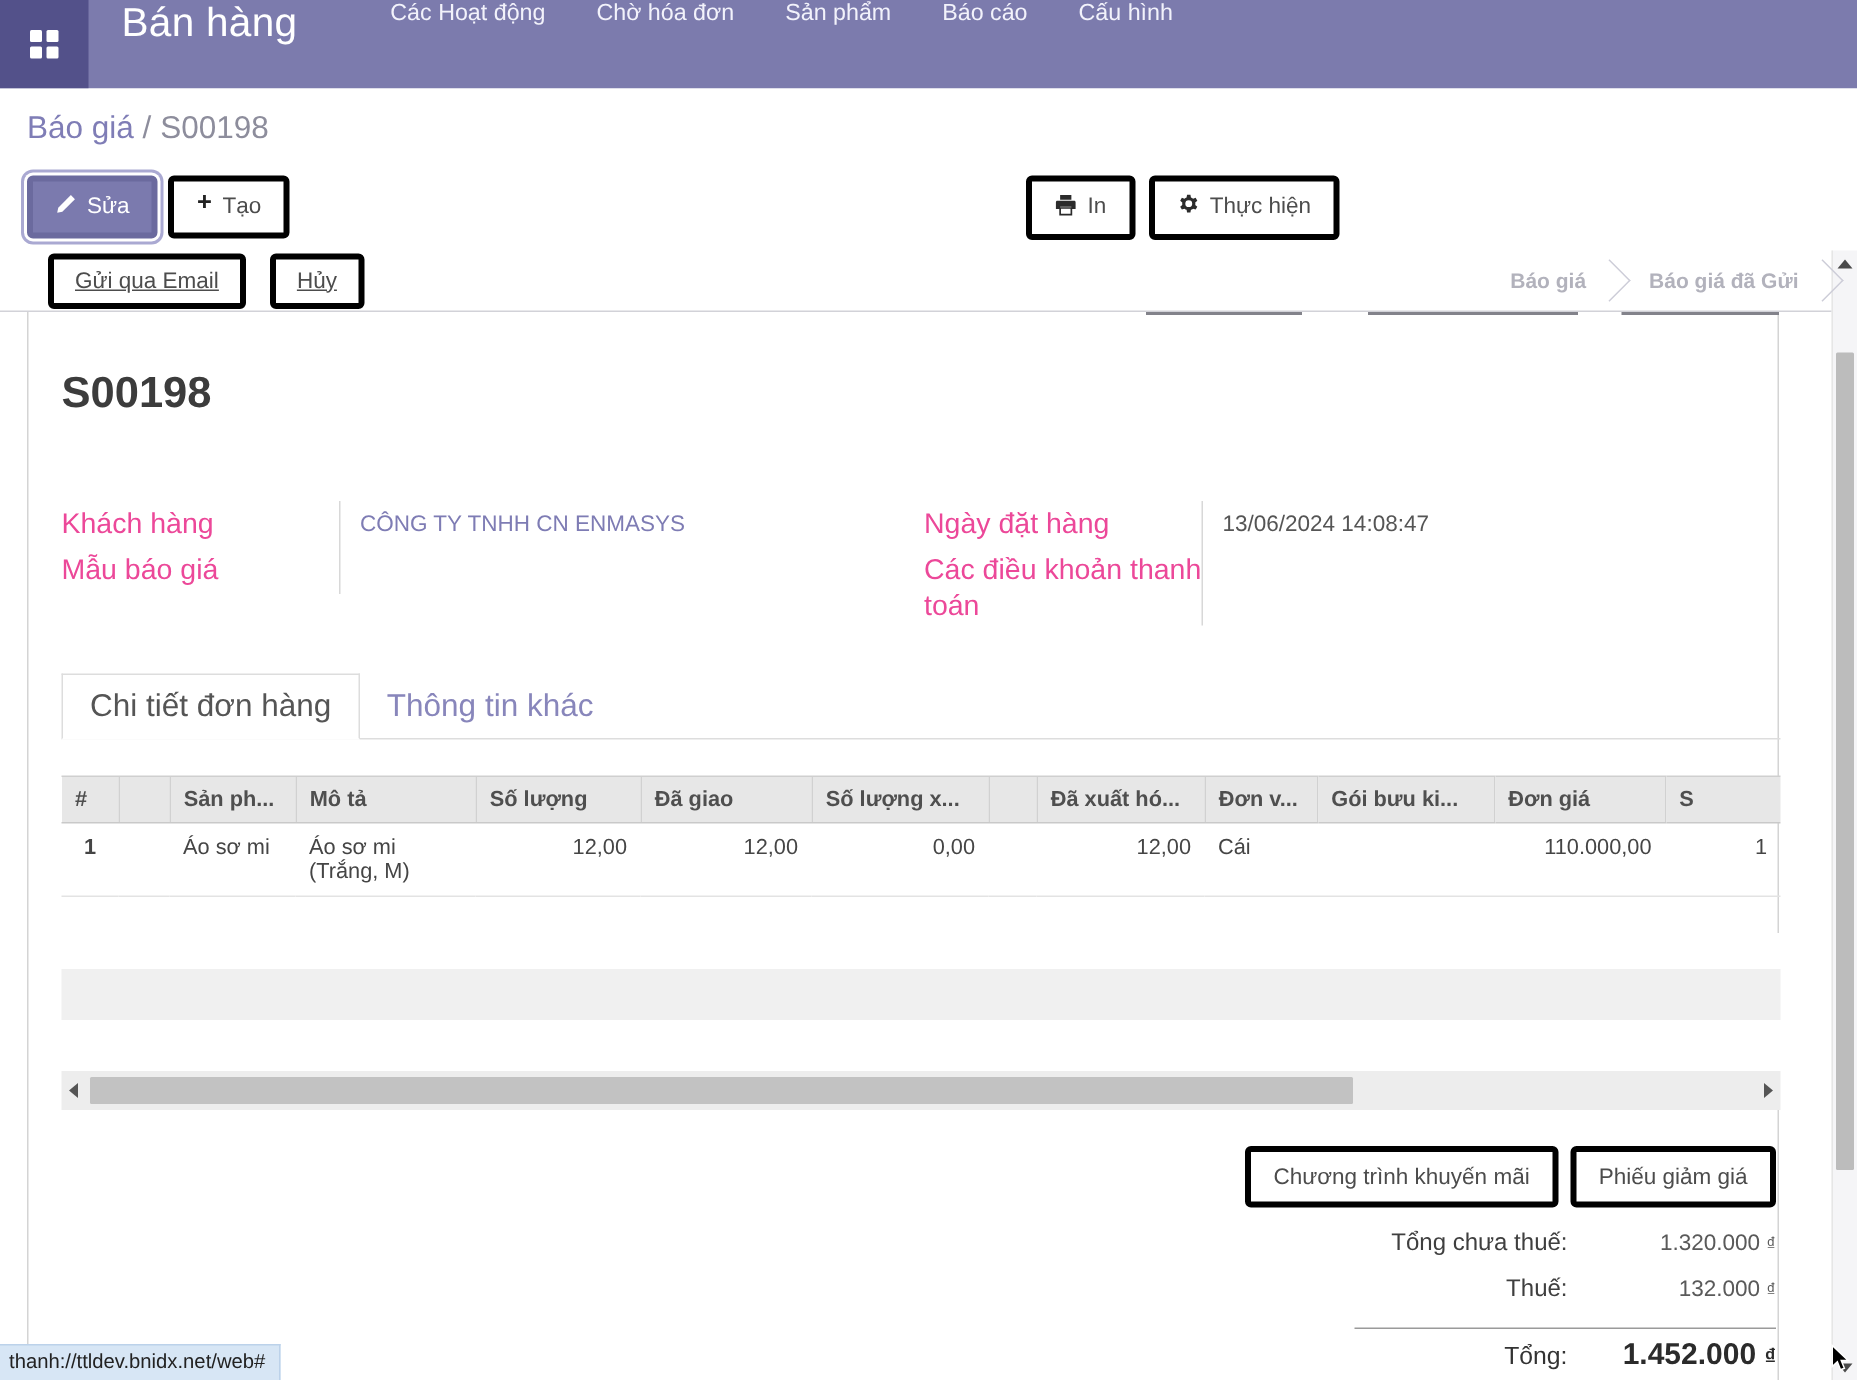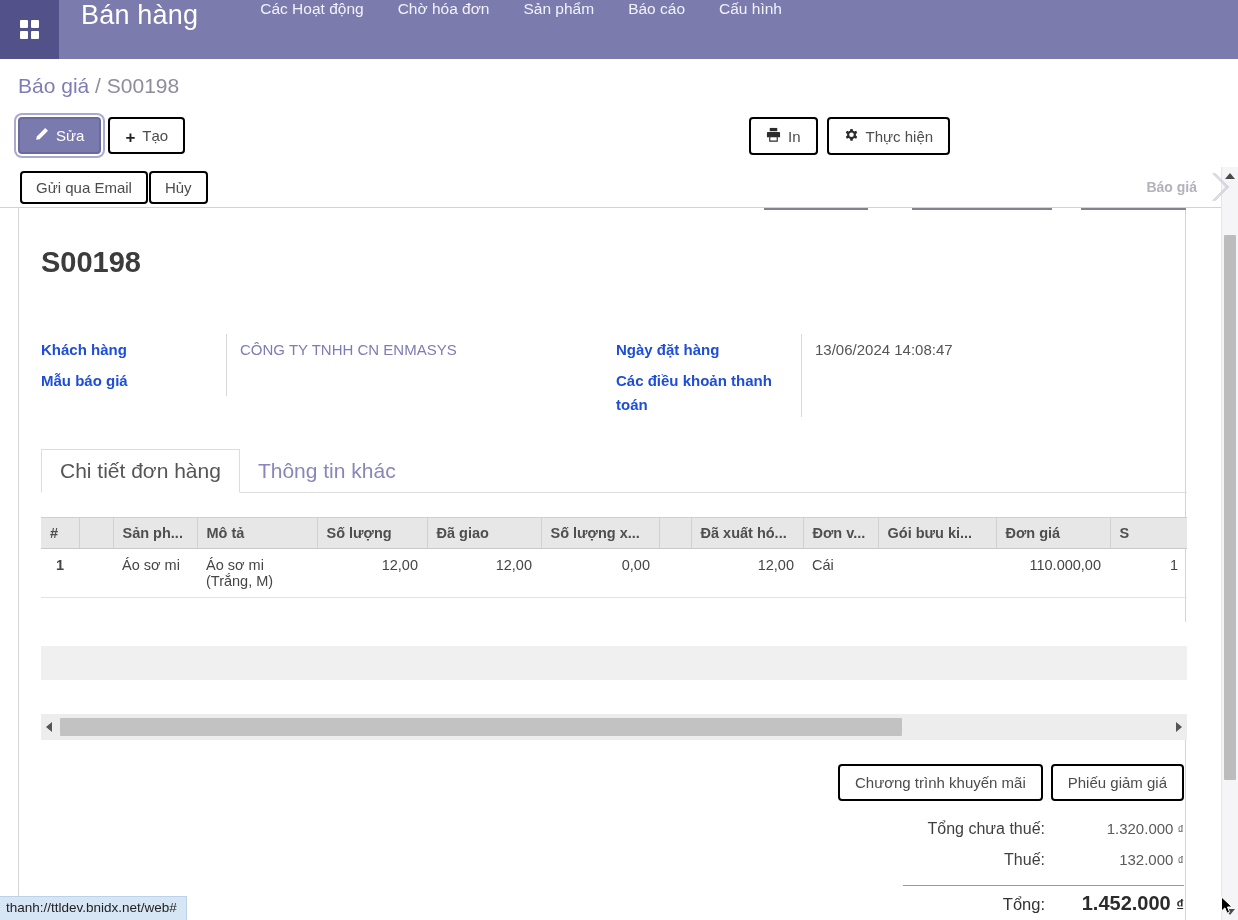--- a/index.html
+++ b/index.html
@@ -19,34 +19,34 @@
   .nav-menu .nav-item { color:#f2f2fb; font-size:15.5px; cursor:pointer; white-space:nowrap; }
 
   
   .breadcrumb-row { position:absolute; top:59px; left:0; width:1238px; height:56px; background:#fff; }
   .breadcrumb { position:absolute; left:18px; top:15px; font-size:21px; }
   .bc-parent { color:#7f7db6; cursor:pointer; }
   .bc-sep, .bc-current { color:#8d8d9c; }
 
   
   .cp-row { position:absolute; top:115px; left:0; width:1238px; height:52px; background:#fff; }
-  .btn { display:inline-flex; align-items:flex-end; gap:7px; border:2px solid #000000;
+  .btn { display:inline-flex; align-items:flex-start; gap:7px; border:4px solid #000000;
          background:#fff; color:#4c4c4c; font-size:15px; border-radius:4px;
          padding:8px 15px; cursor:pointer; font-family:inherit; white-space:nowrap; }
   .btn-primary { background:#7b7aae; border-color:#6b6a9e; color:#fff;
                  box-shadow:0 0 0 2px #fff, 0 0 0 4px #aaa9d2; }
   .cp-left { position:absolute; left:18px; top:2px; display:flex; gap:7px; }
-  .cp-right { position:absolute; left:749px; top:2px; display:flex; gap:9px; }
+  .cp-right { position:absolute; left:684px; top:2px; display:flex; gap:9px; }
   .plus-glyph { font-weight:bold; font-size:17px; line-height:12px; color:#222; }
   .icon-svg { display:inline-block; }
 
   
   .tb-row { position:absolute; top:167px; left:0; width:1238px; height:41px; background:#fff;
             border-bottom:1px solid #d2d2d8; display:flex; align-items:center; padding-right:17px; }
-  .tb-left { display:flex; gap:1px; margin-left:20px; }
+  .tb-left { display:flex; gap:16px; margin-left:32px;text-decoration:underline; }
   .btn-sm { padding:6px 14px; font-size:15px; }
   .statusbar { margin-left:auto; display:flex; align-items:center; height:40px; }
   .sb-item { line-height:40px; padding:0 20px; font-size:14px; font-weight:bold;
              color:#b2b2bc; cursor:pointer; white-space:nowrap; }
   .sb-chev { width:20px; height:20px; border-top:1px solid #cdcdd8; border-right:1px solid #cdcdd8;
              transform:rotate(45deg); margin:0 -4px 0 -14px; z-index:1; }
   .sb-item.active { color:#45446e; background:#e4e4eb; padding:0 26px 0 36px; margin-left:-22px;
                     clip-path:polygon(0 0,100% 0,100% 100%,0 100%,14px 50%); }
 
   
@@ -57,21 +57,21 @@
   .seg2 { left:893px; width:140px; }
   .seg3 { left:1062px; width:105px; }
 
   .record-name { position:absolute; left:22px; top:38px; font-size:29px; font-weight:bold; color:#3c3c3c; }
 
   .field-group { position:absolute; top:126px; display:flex; }
   .fg-left { left:22px; width:560px; }
   .fg-right { left:597px; width:560px; }
   .fg-labels { width:185px; }
   .fg-values { flex:1; border-left:1px solid #d8d8d8; padding-left:13px; }
-  .f-label { font-size:15px; font-weight:bold; color:#1d4ed8; min-height:31px; line-height:24px; padding-top:4px; }
+  .f-label { font-size:19px; font-weight:normal; color:#ec4899; min-height:31px; line-height:24px; padding-top:4px; }
   .f-value { font-size:15px; min-height:31px; line-height:24px; padding-top:4px; }
   .f-link { color:#7e7cb4; cursor:pointer; }
   .f-plain { color:#555; }
 
   
   .tabs { position:absolute; left:22px; top:245px; width:1146px; display:flex;
           border-bottom:1px solid #ddd; height:40px; align-items:flex-end; }
   .tab { padding:9px 18px; font-size:21px; cursor:pointer; }
   .tab.active { background:#fff; border:1px solid #ddd; border-bottom:1px solid #fff;
                 margin-bottom:-1px; color:#555; }
@@ -202,20 +202,21 @@
 </div>
 
 <div class="tb-row">
   <div class="tb-left">
     <button class="btn btn-sm">Gửi qua Email</button>
     <button class="btn btn-sm">Hủy</button>
   </div>
   <div class="statusbar">
     <div class="sb-item">Báo giá</div>
     <div class="sb-chev"></div>
+    <div class="sb-item">Báo giá đã Gửi</div>
     <div class="sb-chev"></div>
   </div>
 </div>
 
 <div class="sheet">
   <div class="stat-seg seg1"></div>
   <div class="stat-seg seg2"></div>
   <div class="stat-seg seg3"></div>
 
   <div class="record-name">S00198</div>

